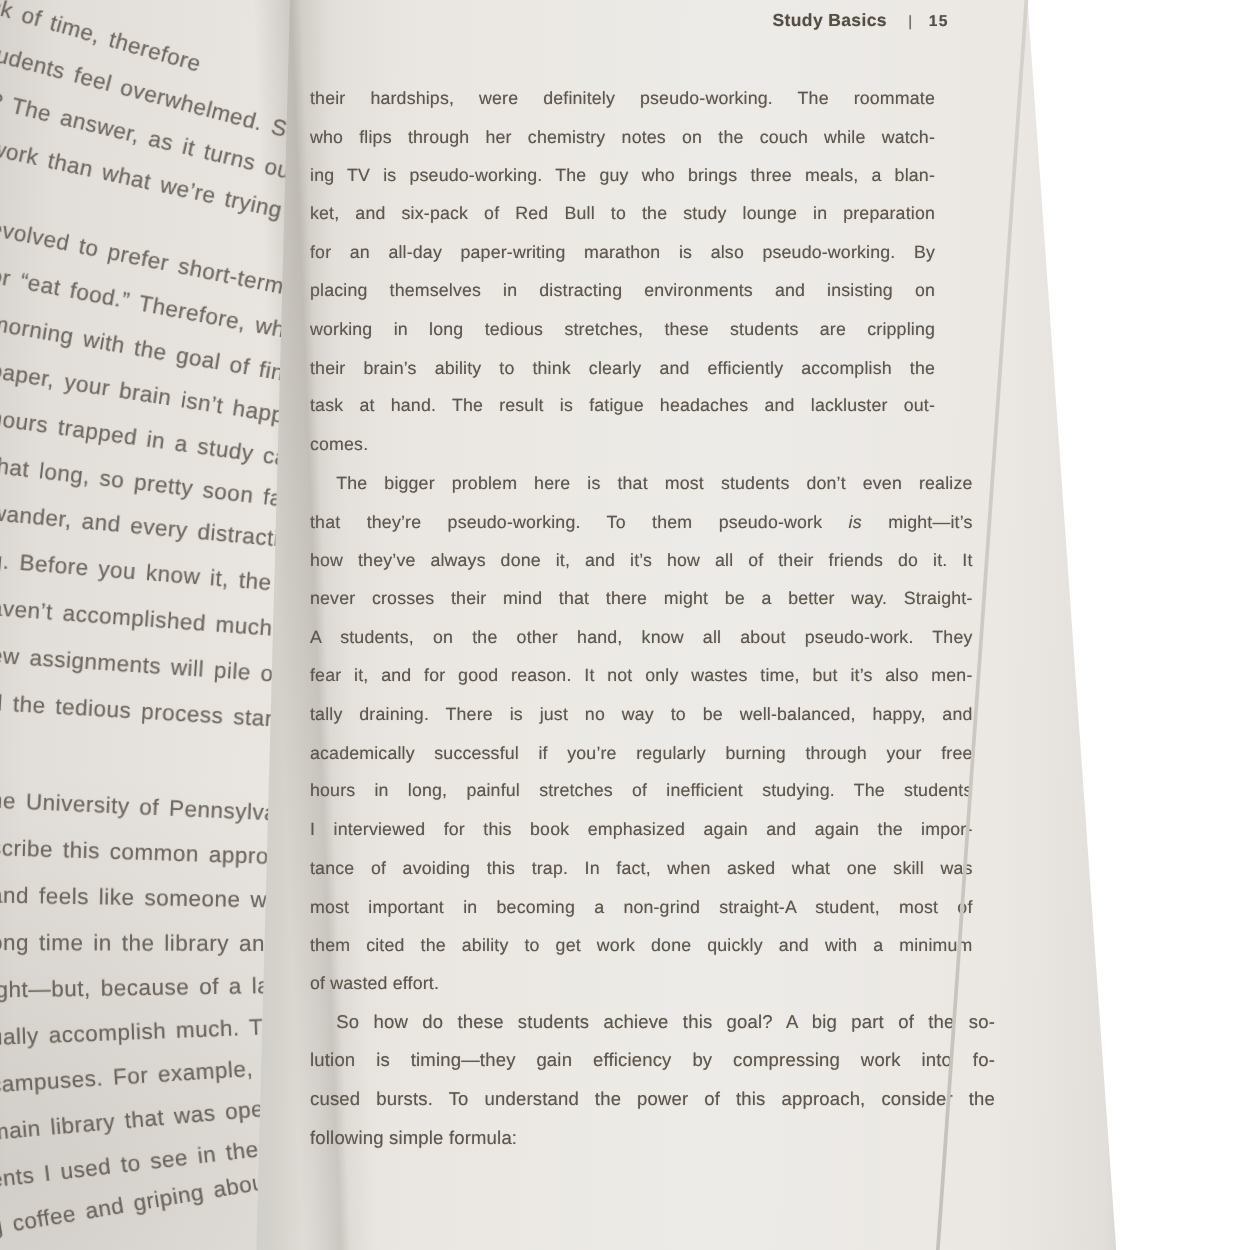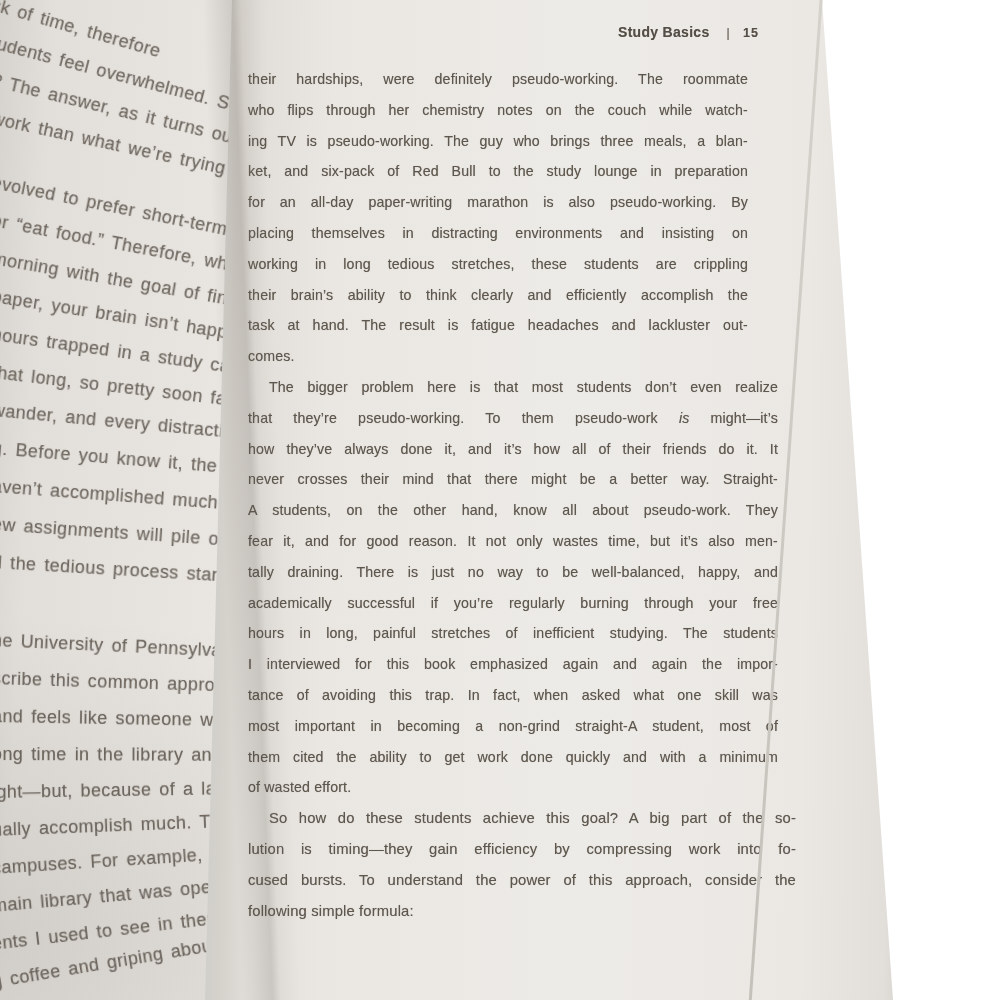--- a/index.html
+++ b/index.html
@@ -44,21 +44,21 @@
       rgba(86,80,72,0) 0%, rgba(86,80,72,.13) 36%, rgba(86,80,72,.19) 52%,
       rgba(150,144,136,.09) 66%, rgba(255,255,255,0) 100%);
   }
   .edge{
     position:absolute;left:820px;top:-6px;width:2.5px;height:1014px;
     transform:rotate(4.05deg);transform-origin:0 0;
     background:linear-gradient(180deg,#d5d2cc,#c4c0ba);
   }
 
   .rp-header{
-    position:absolute;left:618px;top:24px;
+    position:absolute;left:618px;top:8px;
     color:#544e46;font-size:14px;font-weight:bold;letter-spacing:.3px;
     white-space:nowrap;
     text-shadow:0 0 .6px rgba(84,78,70,.5);
   }
   .rp-header .sep{font-weight:400;color:#6b655d;margin:0 13px 0 17px;font-size:12px;}
   .rp-header .pnum{font-size:12.5px;letter-spacing:1px;}
 
   .body-text{
     position:absolute;left:248px;top:64px;color:#5e574e;
     letter-spacing:.15px;

